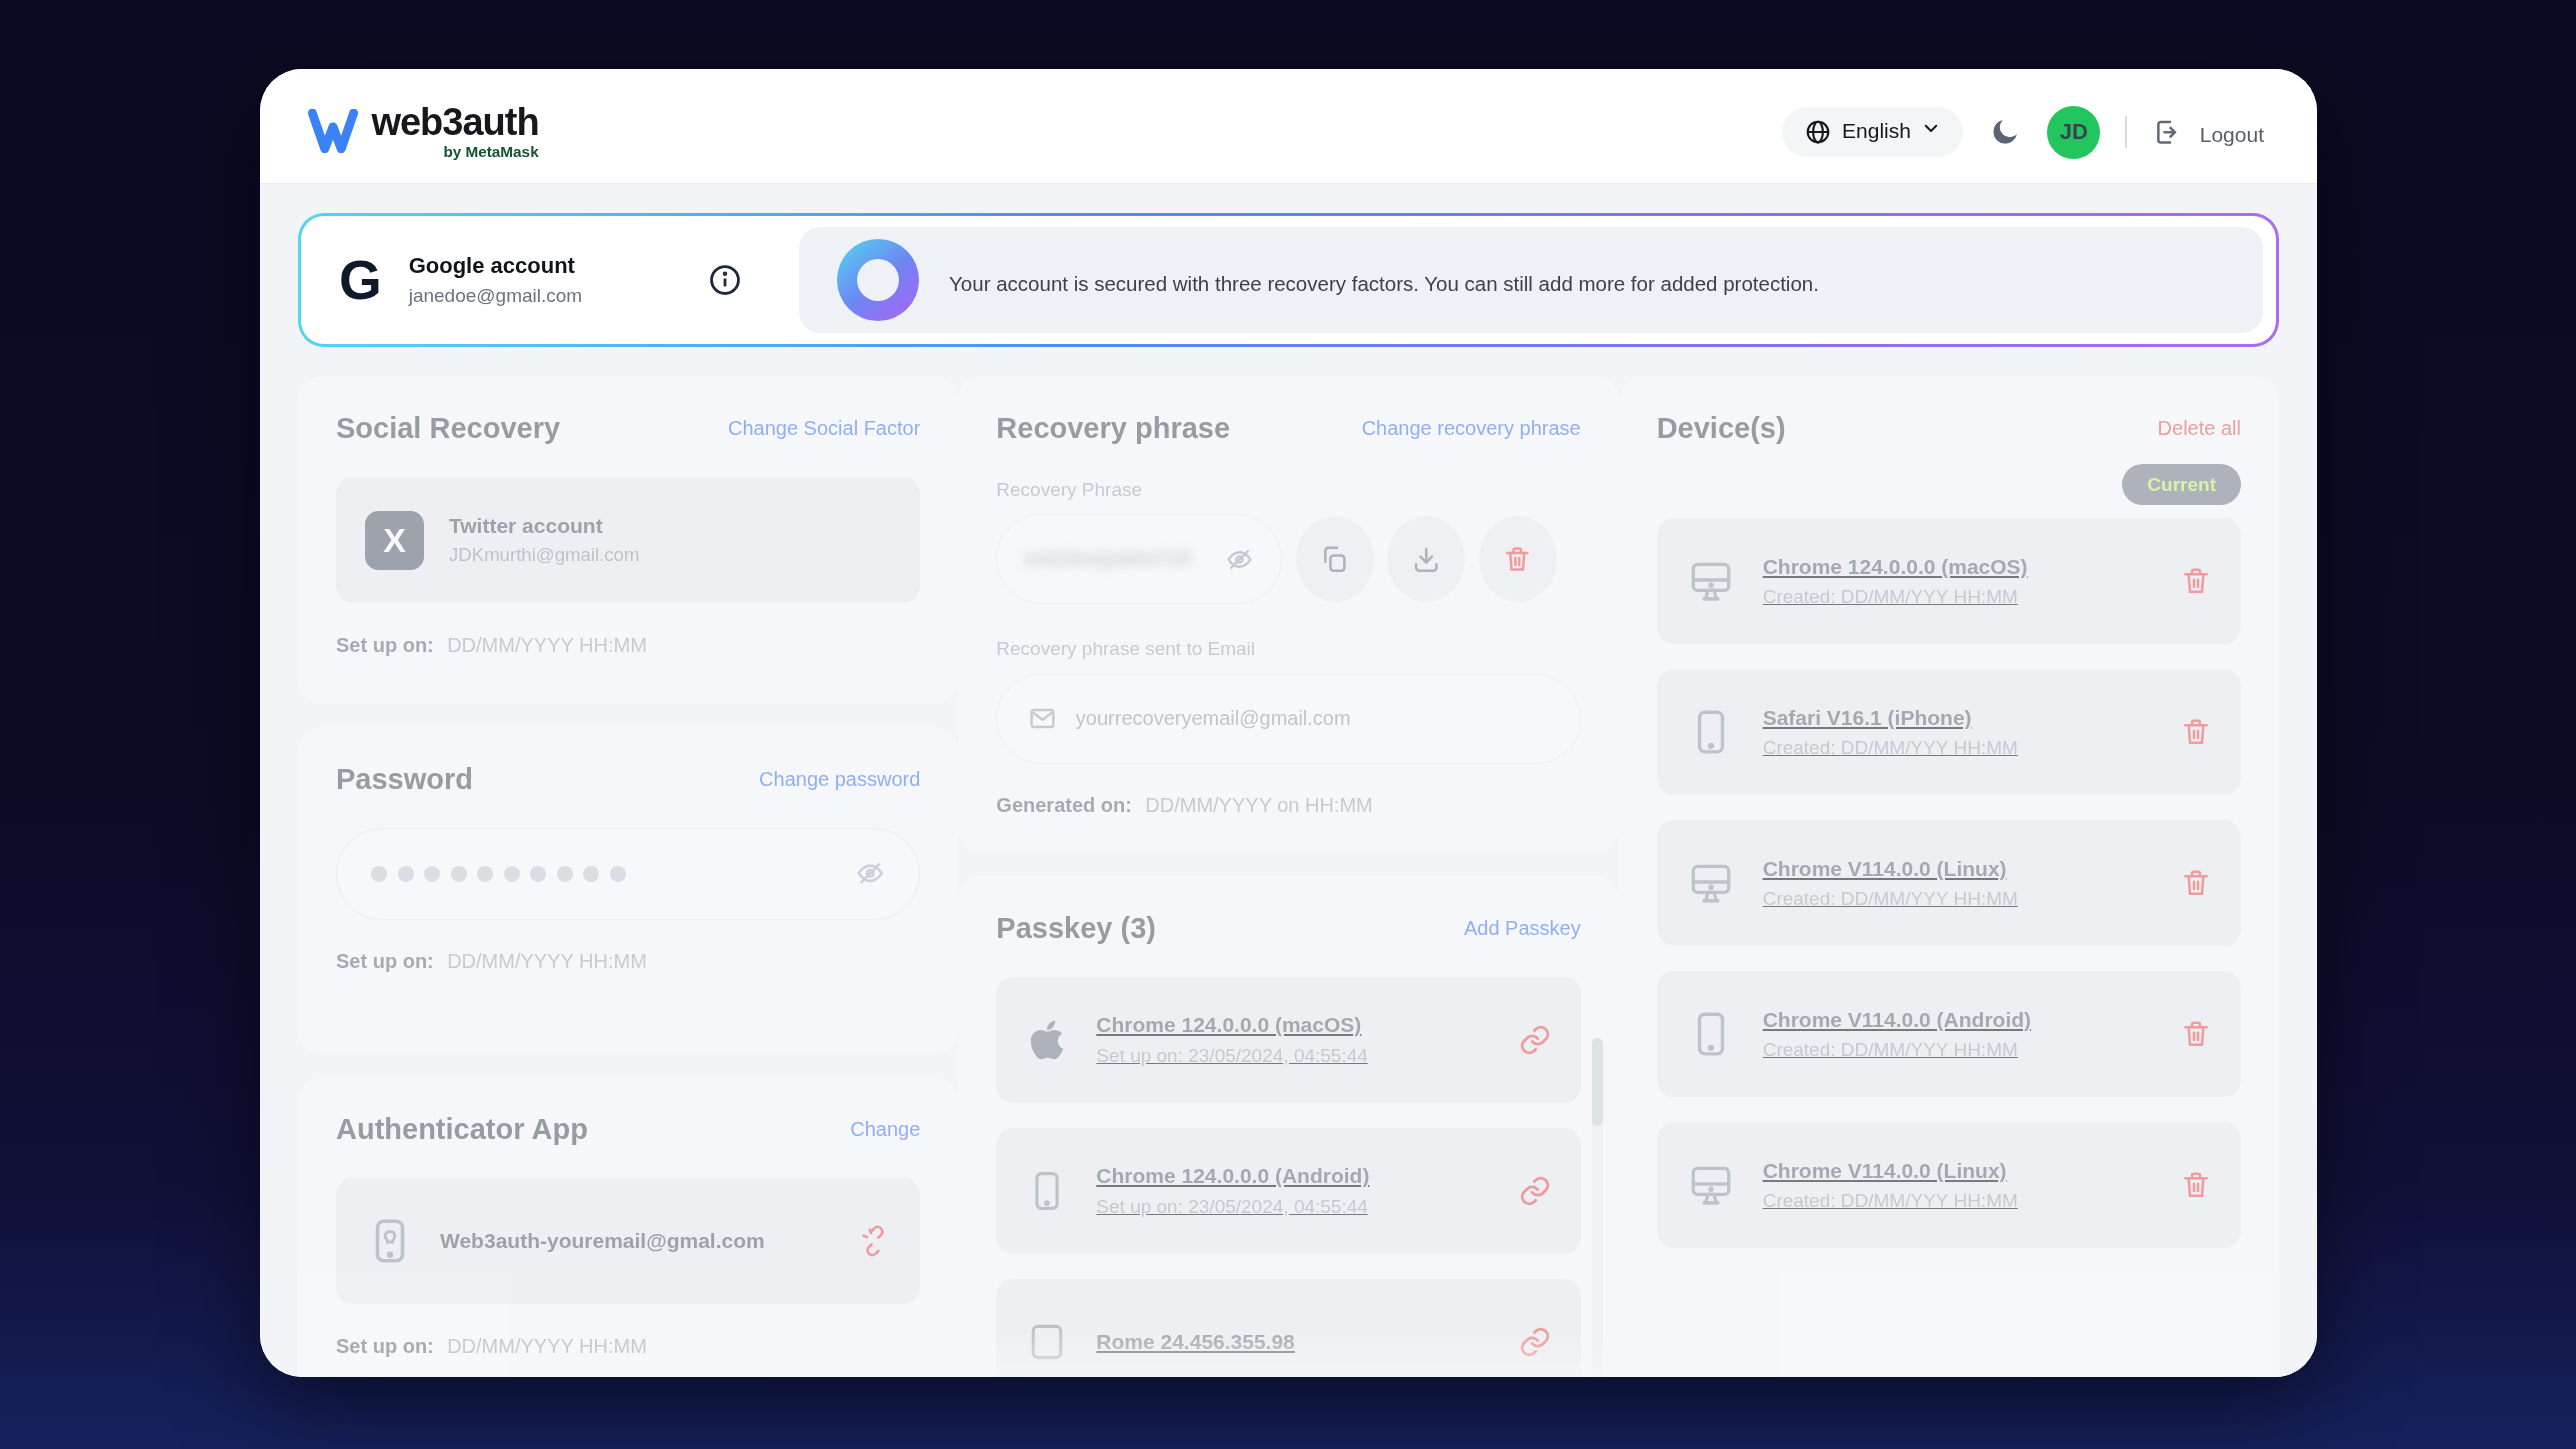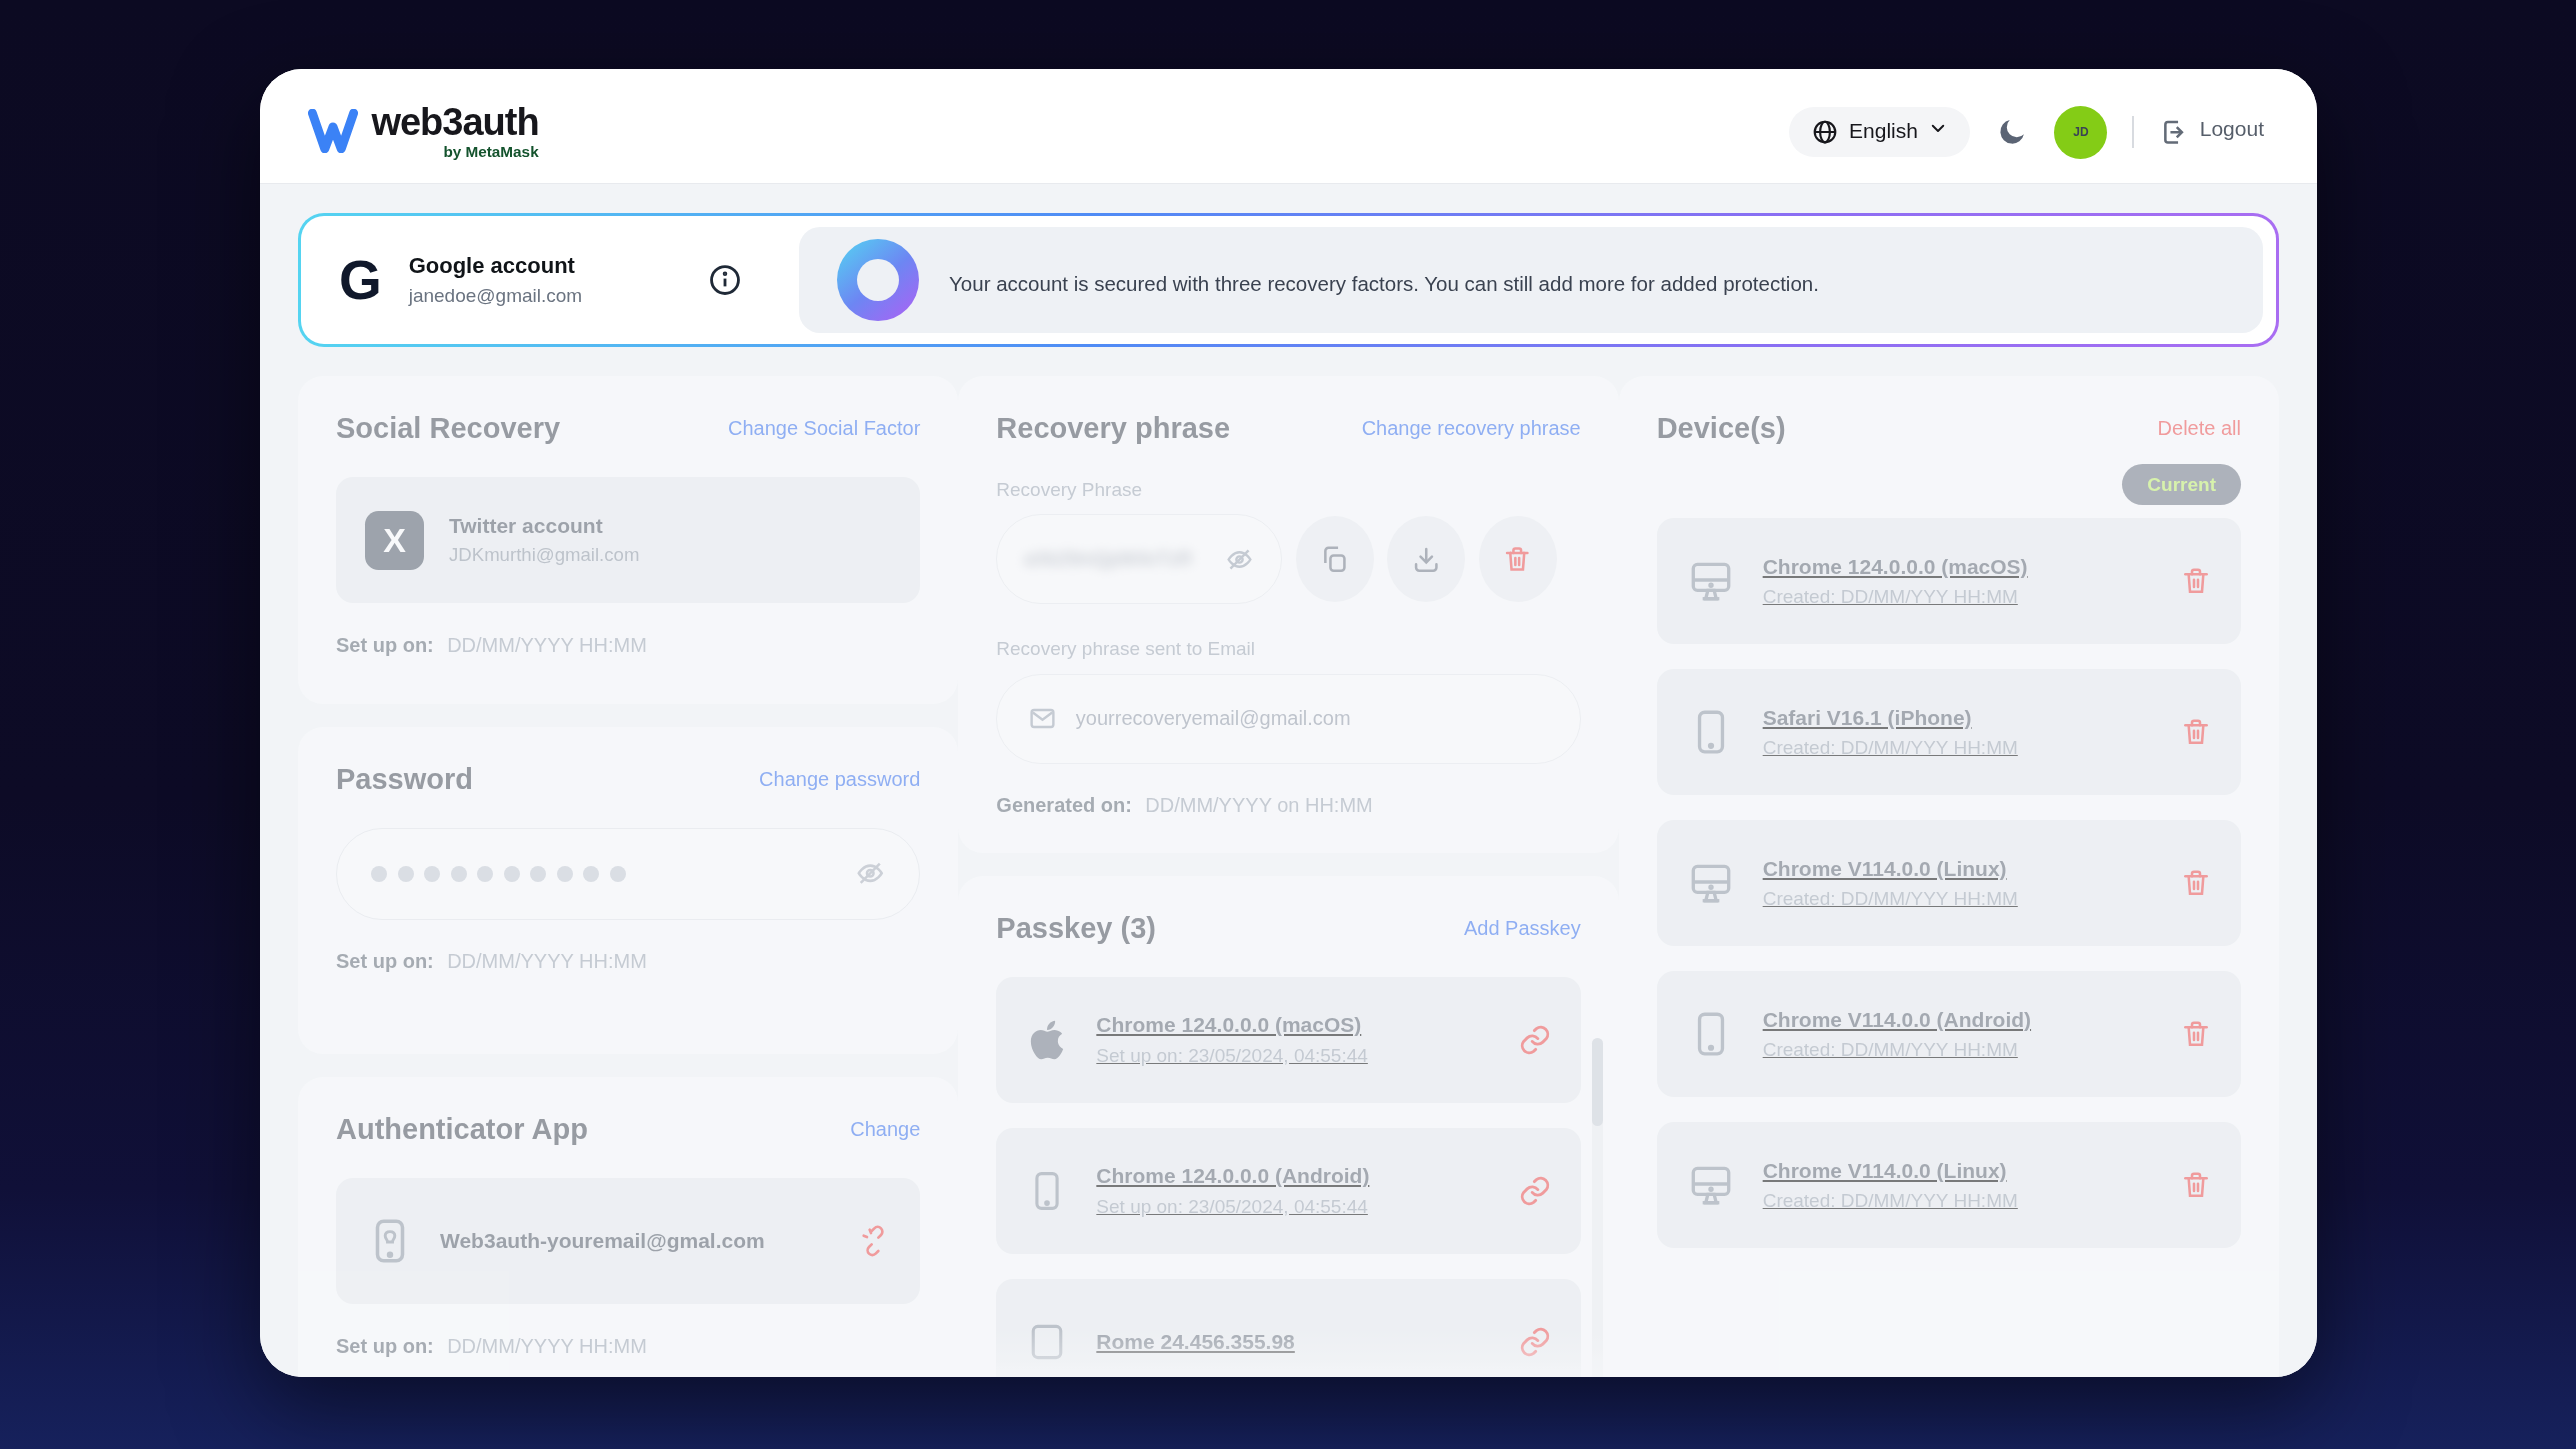--- a/index.html
+++ b/index.html
@@ -26,26 +26,26 @@
   .logo-brand { font-size:38px; font-weight:700; color:#17171c; letter-spacing:-1px; line-height:1; }
   .logo-by { font-size:15.3px; font-weight:700; color:#14532d; margin-top:1.9px; }
   .hdr-right { display:flex; align-items:center; gap:25px; }
   .lang-pill {
     display:flex; gap:11.4px; background:#f4f5f7;
     border-radius:953px; padding:12.4px 23px; cursor:pointer;
   }
   .lang-label { font-size:21px; color:#17171c; }
   .icon-btn { display:flex; align-items:center; justify-content:center; cursor:pointer; background:none; border:none; }
   .avatar {
-    width:53px; height:53px; border-radius:50%; background:#84cc16;
+    width:53px; height:53px; border-radius:50%; background:#22c55e;
     display:flex; align-items:center; justify-content:center;
-    font-size:12px; font-weight:700; color:#3a4354; cursor:pointer;
+    font-size:22px; font-weight:700; color:#3a4354; cursor:pointer;
   }
   .hdr-divider { width:1.9px; height:32px; background:#d8dbe0; }
-  .logout { display:flex; align-items:flex-start; gap:10px; cursor:pointer; background:none; border:none; }
+  .logout { display:flex; align-items:flex-end; gap:17px; cursor:pointer; background:none; border:none; }
   .logout-label { font-size:21px; color:#565e6a; }
   
   .content {
     position:relative; height:1194px; background:#f2f4f7;
     border-top:1px solid #e8eaee; padding:29px 38px 0 38px;
   }
   
   .banner-wrap {
     height:134px; border-radius:26px; padding:2.9px;
     background:linear-gradient(90deg,#55d4f1 0%,#4f8bf5 40%,#8a6ef3 75%,#a96df2 100%);

